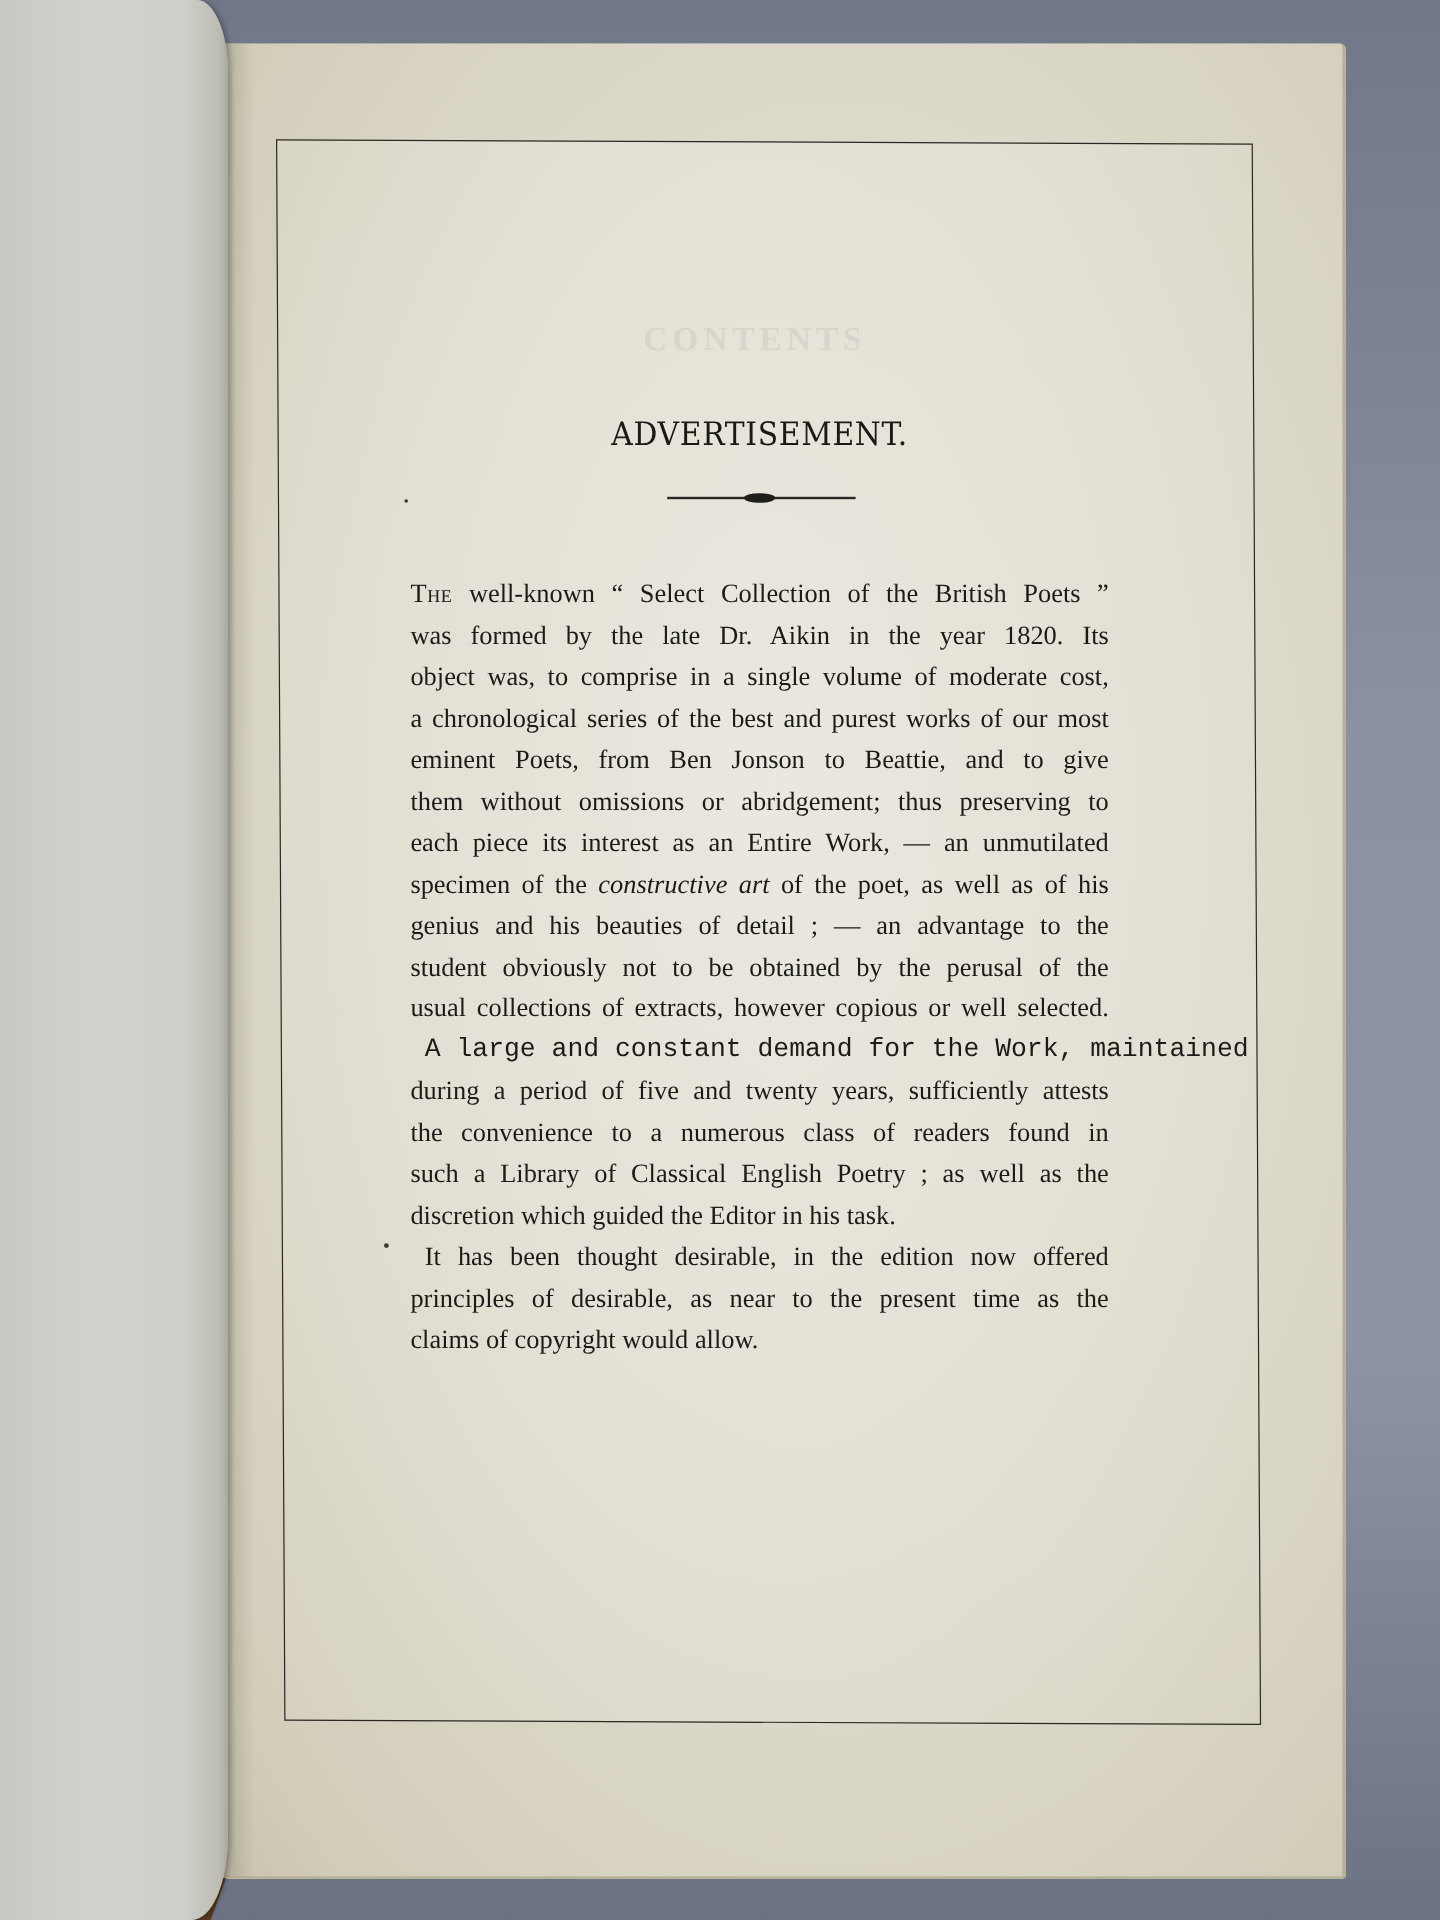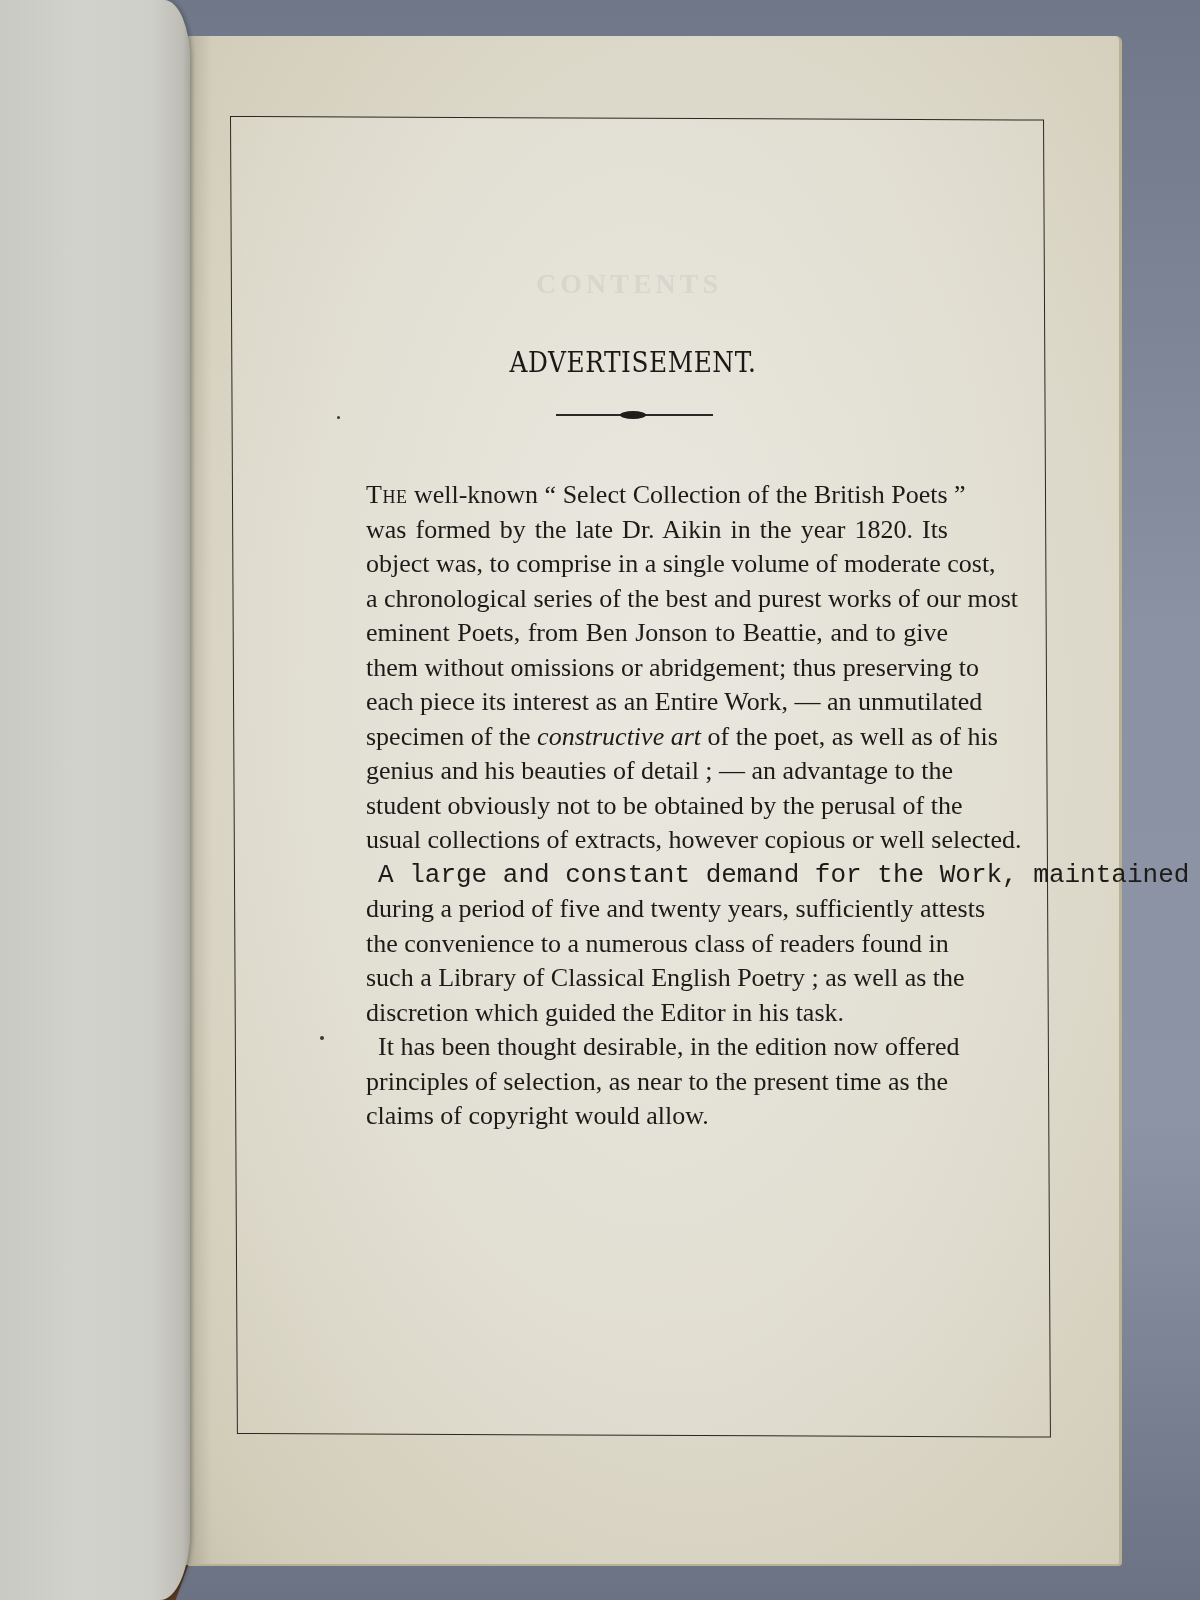--- a/index.html
+++ b/index.html
@@ -125,23 +125,22 @@
     width: 26px;
     height: 8px;
     background: #1e1d1a;
     border-radius: 50%;
   }
   .body-text {
     position: absolute;
     left: 0;
     top: 442px;
     width: 582px;
-    font-size: 26px;
+    font-size: 22px;
     line-height: 34.5px;
-    margin-left: 24px;
   }
   .line {
     display: block;
     text-align: justify;
     text-align-last: justify;
     white-space: nowrap;
     height: 34.5px;
   }
   .line.last {
     text-align-last: left;
@@ -203,18 +202,18 @@
       <div>
         <span class="line" style="padding-left:12px;font-family:Liberation Mono, monospace;">A large and constant demand for the Work, maintained</span>
         <span class="line">during a period of five and twenty years, sufficiently attests</span>
         <span class="line">the convenience to a numerous class of readers found in</span>
         <span class="line">such a Library of Classical English Poetry ; as well as the</span>
         <span class="line last">discretion which guided the Editor in his task.</span>
       </div>
 
       <div>
         <span class="line" style="padding-left:12px;">It has been thought desirable, in the edition now offered</span>
-        <span class="line">principles of selection, as near to the present time as the</span>
+        <span class="line">principles of desirable, as near to the present time as the</span>
         <span class="line last">claims of copyright would allow.</span>
       </div>
     </div>
   </div>
 </div>
 
 </body></html>

